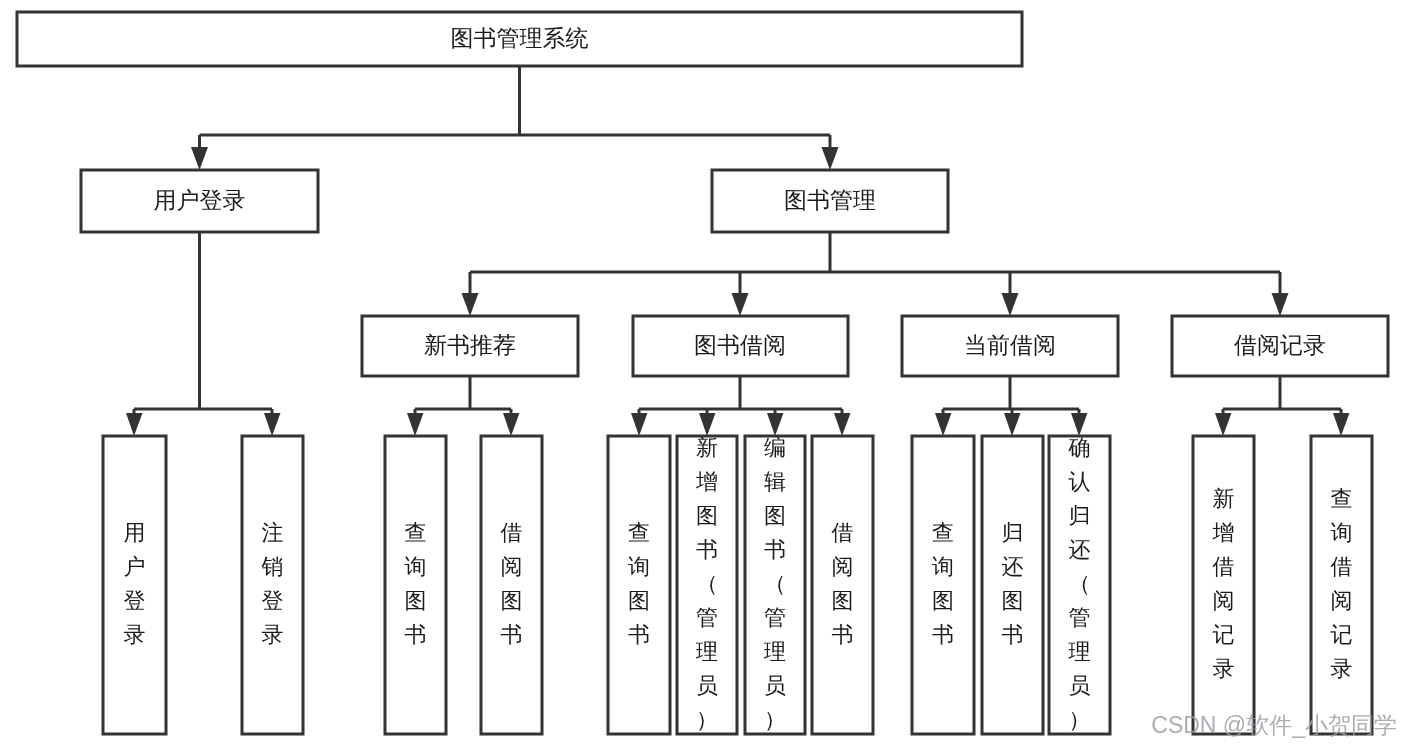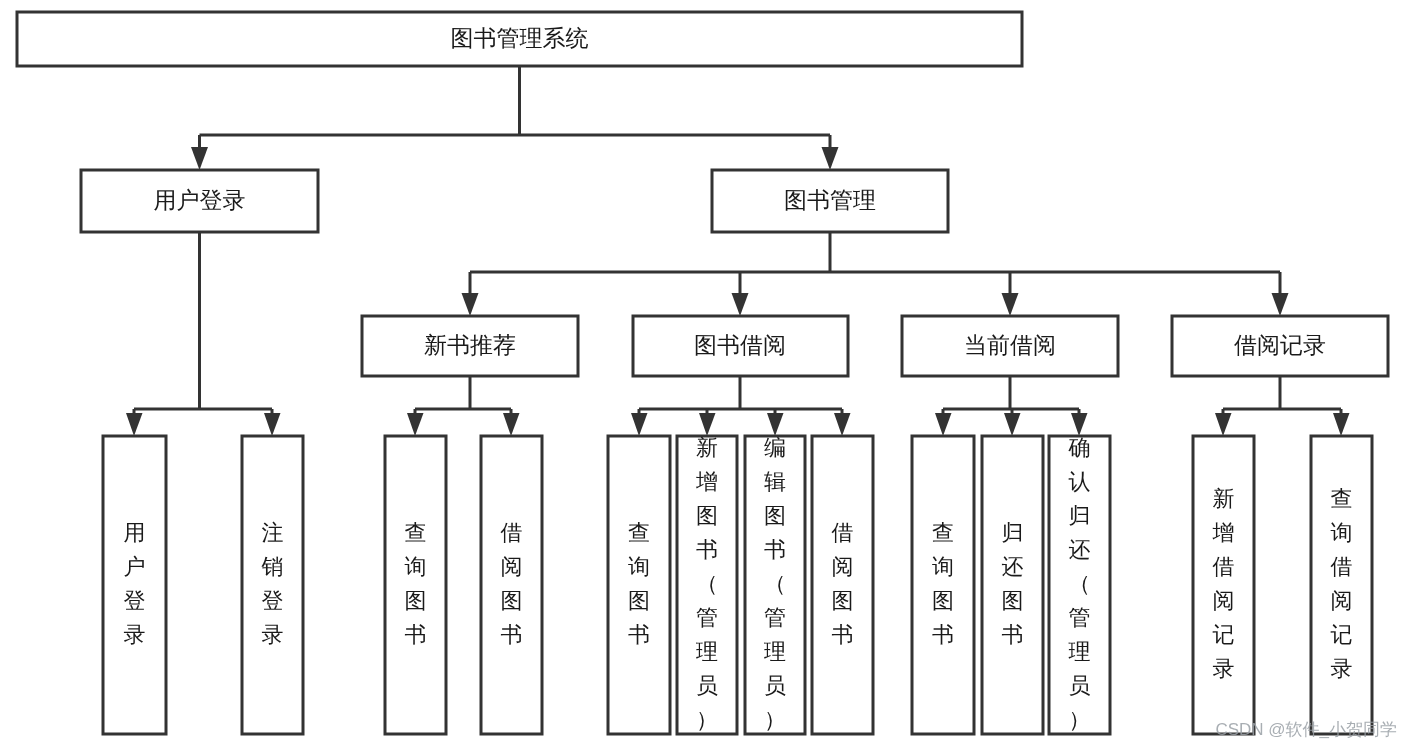--- a/index.html
+++ b/index.html
@@ -43,21 +43,21 @@
   }
   .arrow-head {
     fill: #333333;
     stroke: none;
   }
   .watermark {
     position: absolute;
     right: 8px;
     bottom: 6px;
     font-family: "Liberation Sans", "DejaVu Sans", sans-serif;
-    font-size: 17px;
+    font-size: 23px;
     color: #9aa0a6;
     opacity: 0.85;
     white-space: nowrap;
     pointer-events: none;
   }
 </style>
 </head>
 <body>
 
 <svg id="diagram" viewBox="0 0 1405 747" xmlns="http://www.w3.org/2000/svg">

